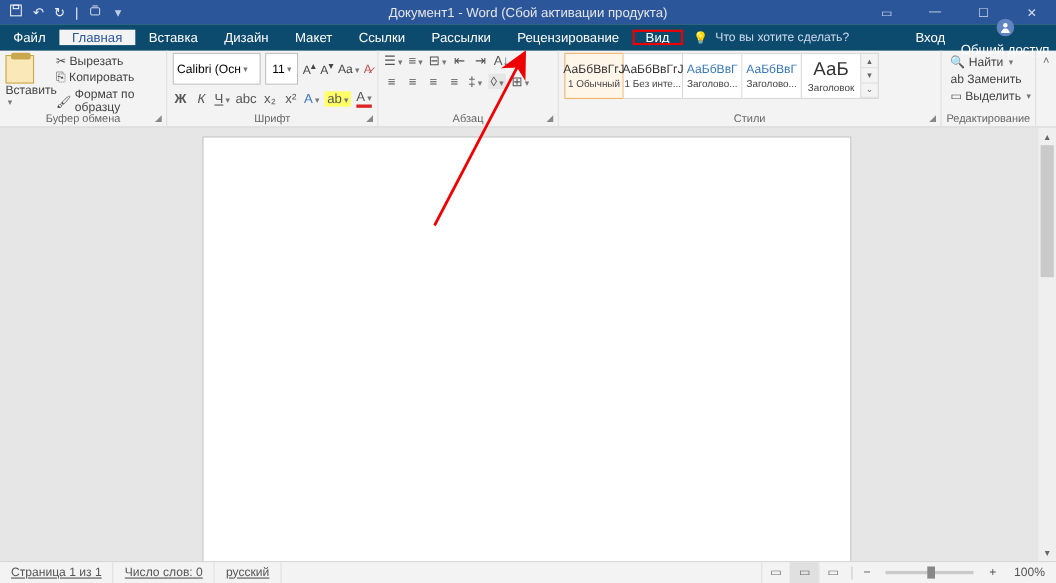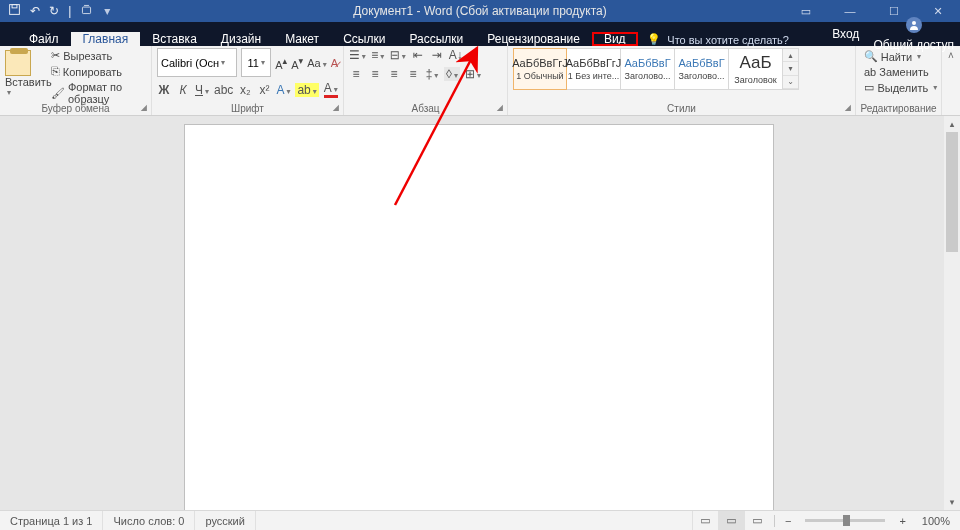--- a/index.html
+++ b/index.html
@@ -7,21 +7,21 @@
 
 
 .titlebar { height:22px; background:#2b579a; display:flex; align-items:center; color:#fff; position:relative; }
 .qat { display:flex; align-items:center; gap:9px; padding-left:8px; height:100%; }
 .qat span, .qat .sep { color:#fff; font-size:12px; opacity:.9; }
 .titlebar .title { position:absolute; left:50%; transform:translateX(-50%); font-size:12px; color:#e5e5e5; }
 .win-controls { position:absolute; right:0; top:0; display:flex; height:100%; }
 .win-controls div { width:44px; display:flex; align-items:center; justify-content:center; font-size:11px; color:#cfd9ec; }
 
 
-.tabs { height:24px; background:#0f172a; display:flex; align-items:flex-end; color:#fff; font-size:12px; position:relative;padding-left:17px; }
+.tabs { height:24px; background:#0c4a6e; display:flex; align-items:center; color:#fff; font-size:12px; position:relative; }
 .tab { padding:0 12px; display:flex; align-items:center; cursor:pointer; }
 .tab.active { background:#f3f3f3; color:#2b579a; }
 .tab.highlight { outline:2px solid #ef0000; outline-offset:-2px; }
 .tellme { display:flex; align-items:center; gap:6px; padding:0 10px; color:#cfd9ec; font-size:11px; }
 .right-tabs { position:absolute; right:6px; top:0; display:flex; align-items:center; height:100%; gap:6px; }
 .share { display:flex; align-items:center; gap:5px; font-size:12px;flex-direction:column; }
 .share .avatar { width:16px; height:16px; border-radius:50%; background:#6084c0; display:flex; align-items:center; justify-content:center; }
 
 
 .ribbon { background:#f3f3f3; border-bottom:1px solid #d0d0d0; height:70px; display:flex; }
@@ -66,21 +66,21 @@
 
 .doc-area { position:absolute; top:116px; left:0; right:0; bottom:20px; background:#e6e6e6; overflow:hidden; }
 .scroll-v { position:absolute; right:0; top:0; width:16px; bottom:0; background:#efefef; }
 .scroll-v .up, .scroll-v .down { height:16px; display:flex; align-items:center; justify-content:center; font-size:9px; color:#666; }
 .scroll-v .down { position:absolute; bottom:0; width:100%; }
 .scroll-v .thumb { position:absolute; top:16px; left:2px; right:2px; height:120px; background:#cacaca; }
 .page { position:absolute; left:184px; top:8px; width:590px; height:800px; background:#fff; border:1px solid #bfbfbf; }
 
 
 .status { position:absolute; bottom:0; left:0; right:0; height:20px; background:#f3f3f3; border-top:1px solid #d8d8d8; display:flex; align-items:center; font-size:11px; color:#555; }
-.status .cell { padding:0 10px; border-right:1px solid #e0e0e0; height:100%; display:flex; align-items:center; }
+.status .cell { padding:0 10px; border-right:1px solid #e0e0e0; height:100%; display:flex; align-items:center;text-decoration:underline; }
 .status .views { margin-left:auto; display:flex; align-items:center; gap:0; }
 .status .view-btn { width:26px; height:20px; display:flex; align-items:center; justify-content:center; border-left:1px solid #e0e0e0; font-size:11px; color:#666; }
 .status .zoom-slider { width:80px; height:3px; background:#cacaca; margin:0 8px; position:relative; }
 .status .zoom-slider .knob { position:absolute; left:38px; top:-4px; width:7px; height:11px; background:#888; }
 .status .sep-v { width:1px; height:12px; background:#cacaca; margin:0 4px; }
 
 
 .arrow-svg { position:absolute; top:0; left:0; pointer-events:none; }
 
 .chev { font-size:8px; color:#777; margin-left:2px; }

